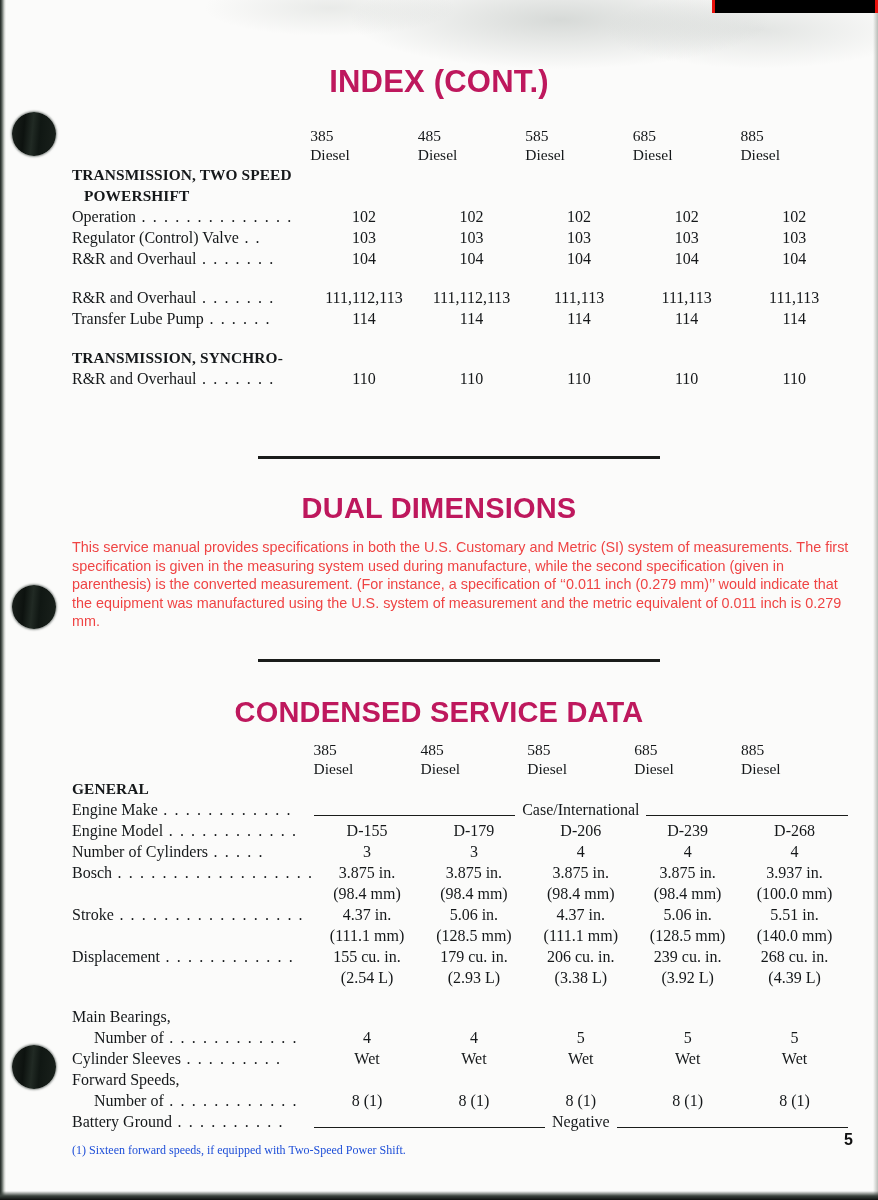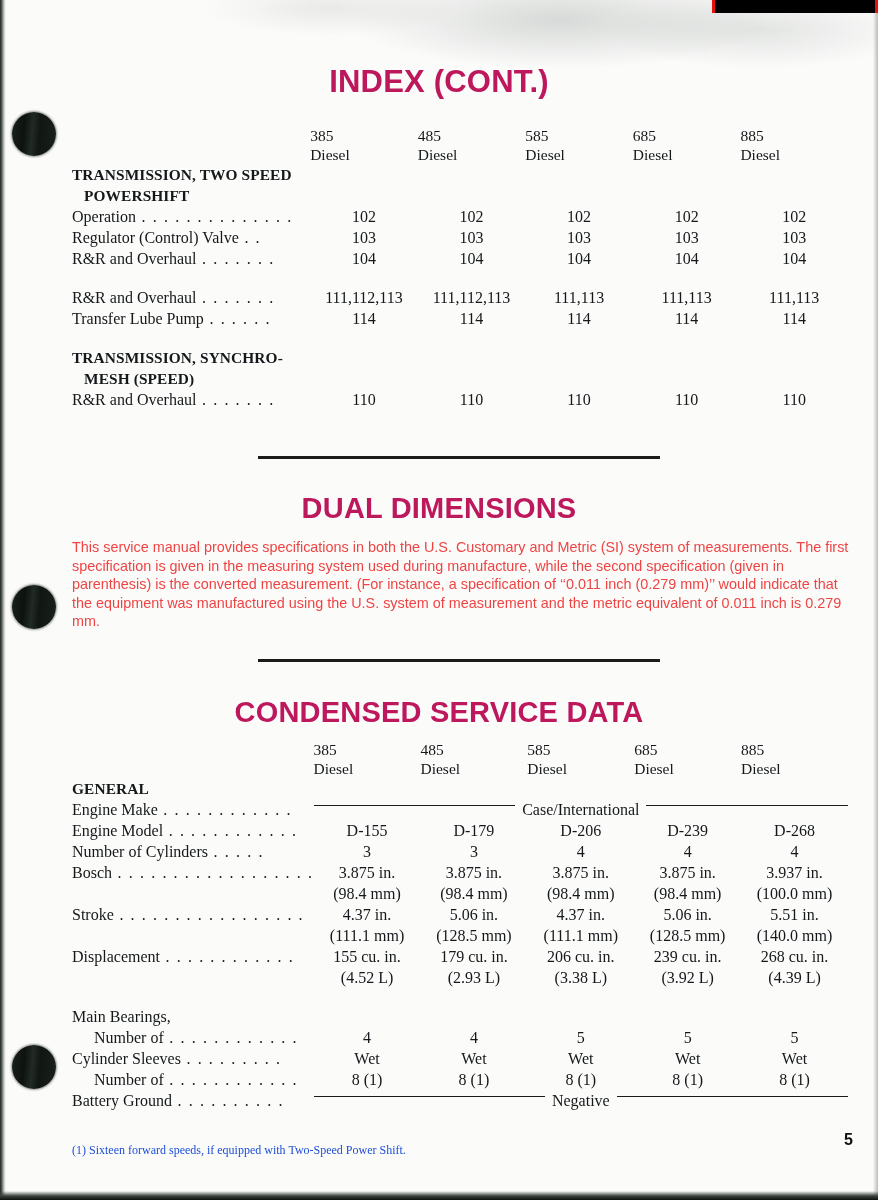--- a/index.html
+++ b/index.html
@@ -167,20 +167,21 @@
 
   
   td.span-val {
     text-align: center;
     font-size: 16px;
     line-height: 21px;
     white-space: nowrap;
   }
   .span-wrap {
     display: flex;
+    align-items: center;
     width: 100%;
     gap: 7px;
   }
   .span-wrap .bar {
     flex: 1 1 auto;
     height: 1px;
     background: #1a1c1a;
     position: relative;
     top: 6px;
   }
@@ -314,28 +315,20 @@
             <td class="val">114</td>
             <td class="val">114</td>
             <td class="val">114</td>
             <td class="val">114</td>
           </tr>
           <tr class="spacer">
             <td colspan="6"></td>
           </tr>
           <tr class="group">
             <td class="label">TRANSMISSION, SYNCHRO-</td>
-            <td></td>
-            <td></td>
-            <td></td>
-            <td></td>
-            <td></td>
-          </tr>
-          <tr class="group indent">
-            <td class="label">MESH (SPEED)</td>
             <td></td>
             <td></td>
             <td></td>
             <td></td>
             <td></td>
           </tr>
           <tr>
             <td class="label"><span>R&amp;R and Overhaul</span><span class="lead"> . . . . . . .</span></td>
             <td class="val">110</td>
             <td class="val">110</td>
@@ -450,21 +443,21 @@
           <tr>
             <td class="label"><span>Displacement</span><span class="lead"> . . . . . . . . . . . .</span></td>
             <td class="val">155 cu. in.</td>
             <td class="val">179 cu. in.</td>
             <td class="val">206 cu. in.</td>
             <td class="val">239 cu. in.</td>
             <td class="val">268 cu. in.</td>
           </tr>
           <tr>
             <td class="label"></td>
-            <td class="val">(4.52 L)</td>
+            <td class="val">(2.54 L)</td>
             <td class="val">(2.93 L)</td>
             <td class="val">(3.38 L)</td>
             <td class="val">(3.92 L)</td>
             <td class="val">(4.39 L)</td>
           </tr>
           <tr class="spacer">
             <td colspan="6"></td>
           </tr>
           <tr>
             <td class="label"><span>Main Bearings,</span></td>
@@ -482,20 +475,28 @@
             <td class="val">5</td>
             <td class="val">5</td>
           </tr>
           <tr>
             <td class="label"><span>Cylinder Sleeves</span><span class="lead"> . . . . . . . . .</span></td>
             <td class="val">Wet</td>
             <td class="val">Wet</td>
             <td class="val">Wet</td>
             <td class="val">Wet</td>
             <td class="val">Wet</td>
+          </tr>
+          <tr>
+            <td class="label"><span>Forward Speeds,</span></td>
+            <td class="val"></td>
+            <td class="val"></td>
+            <td class="val"></td>
+            <td class="val"></td>
+            <td class="val"></td>
           </tr>
           <tr class="sub">
             <td class="label"><span>Number of</span><span class="lead"> . . . . . . . . . . . .</span></td>
             <td class="val">8 (1)</td>
             <td class="val">8 (1)</td>
             <td class="val">8 (1)</td>
             <td class="val">8 (1)</td>
             <td class="val">8 (1)</td>
           </tr>
           <tr>

